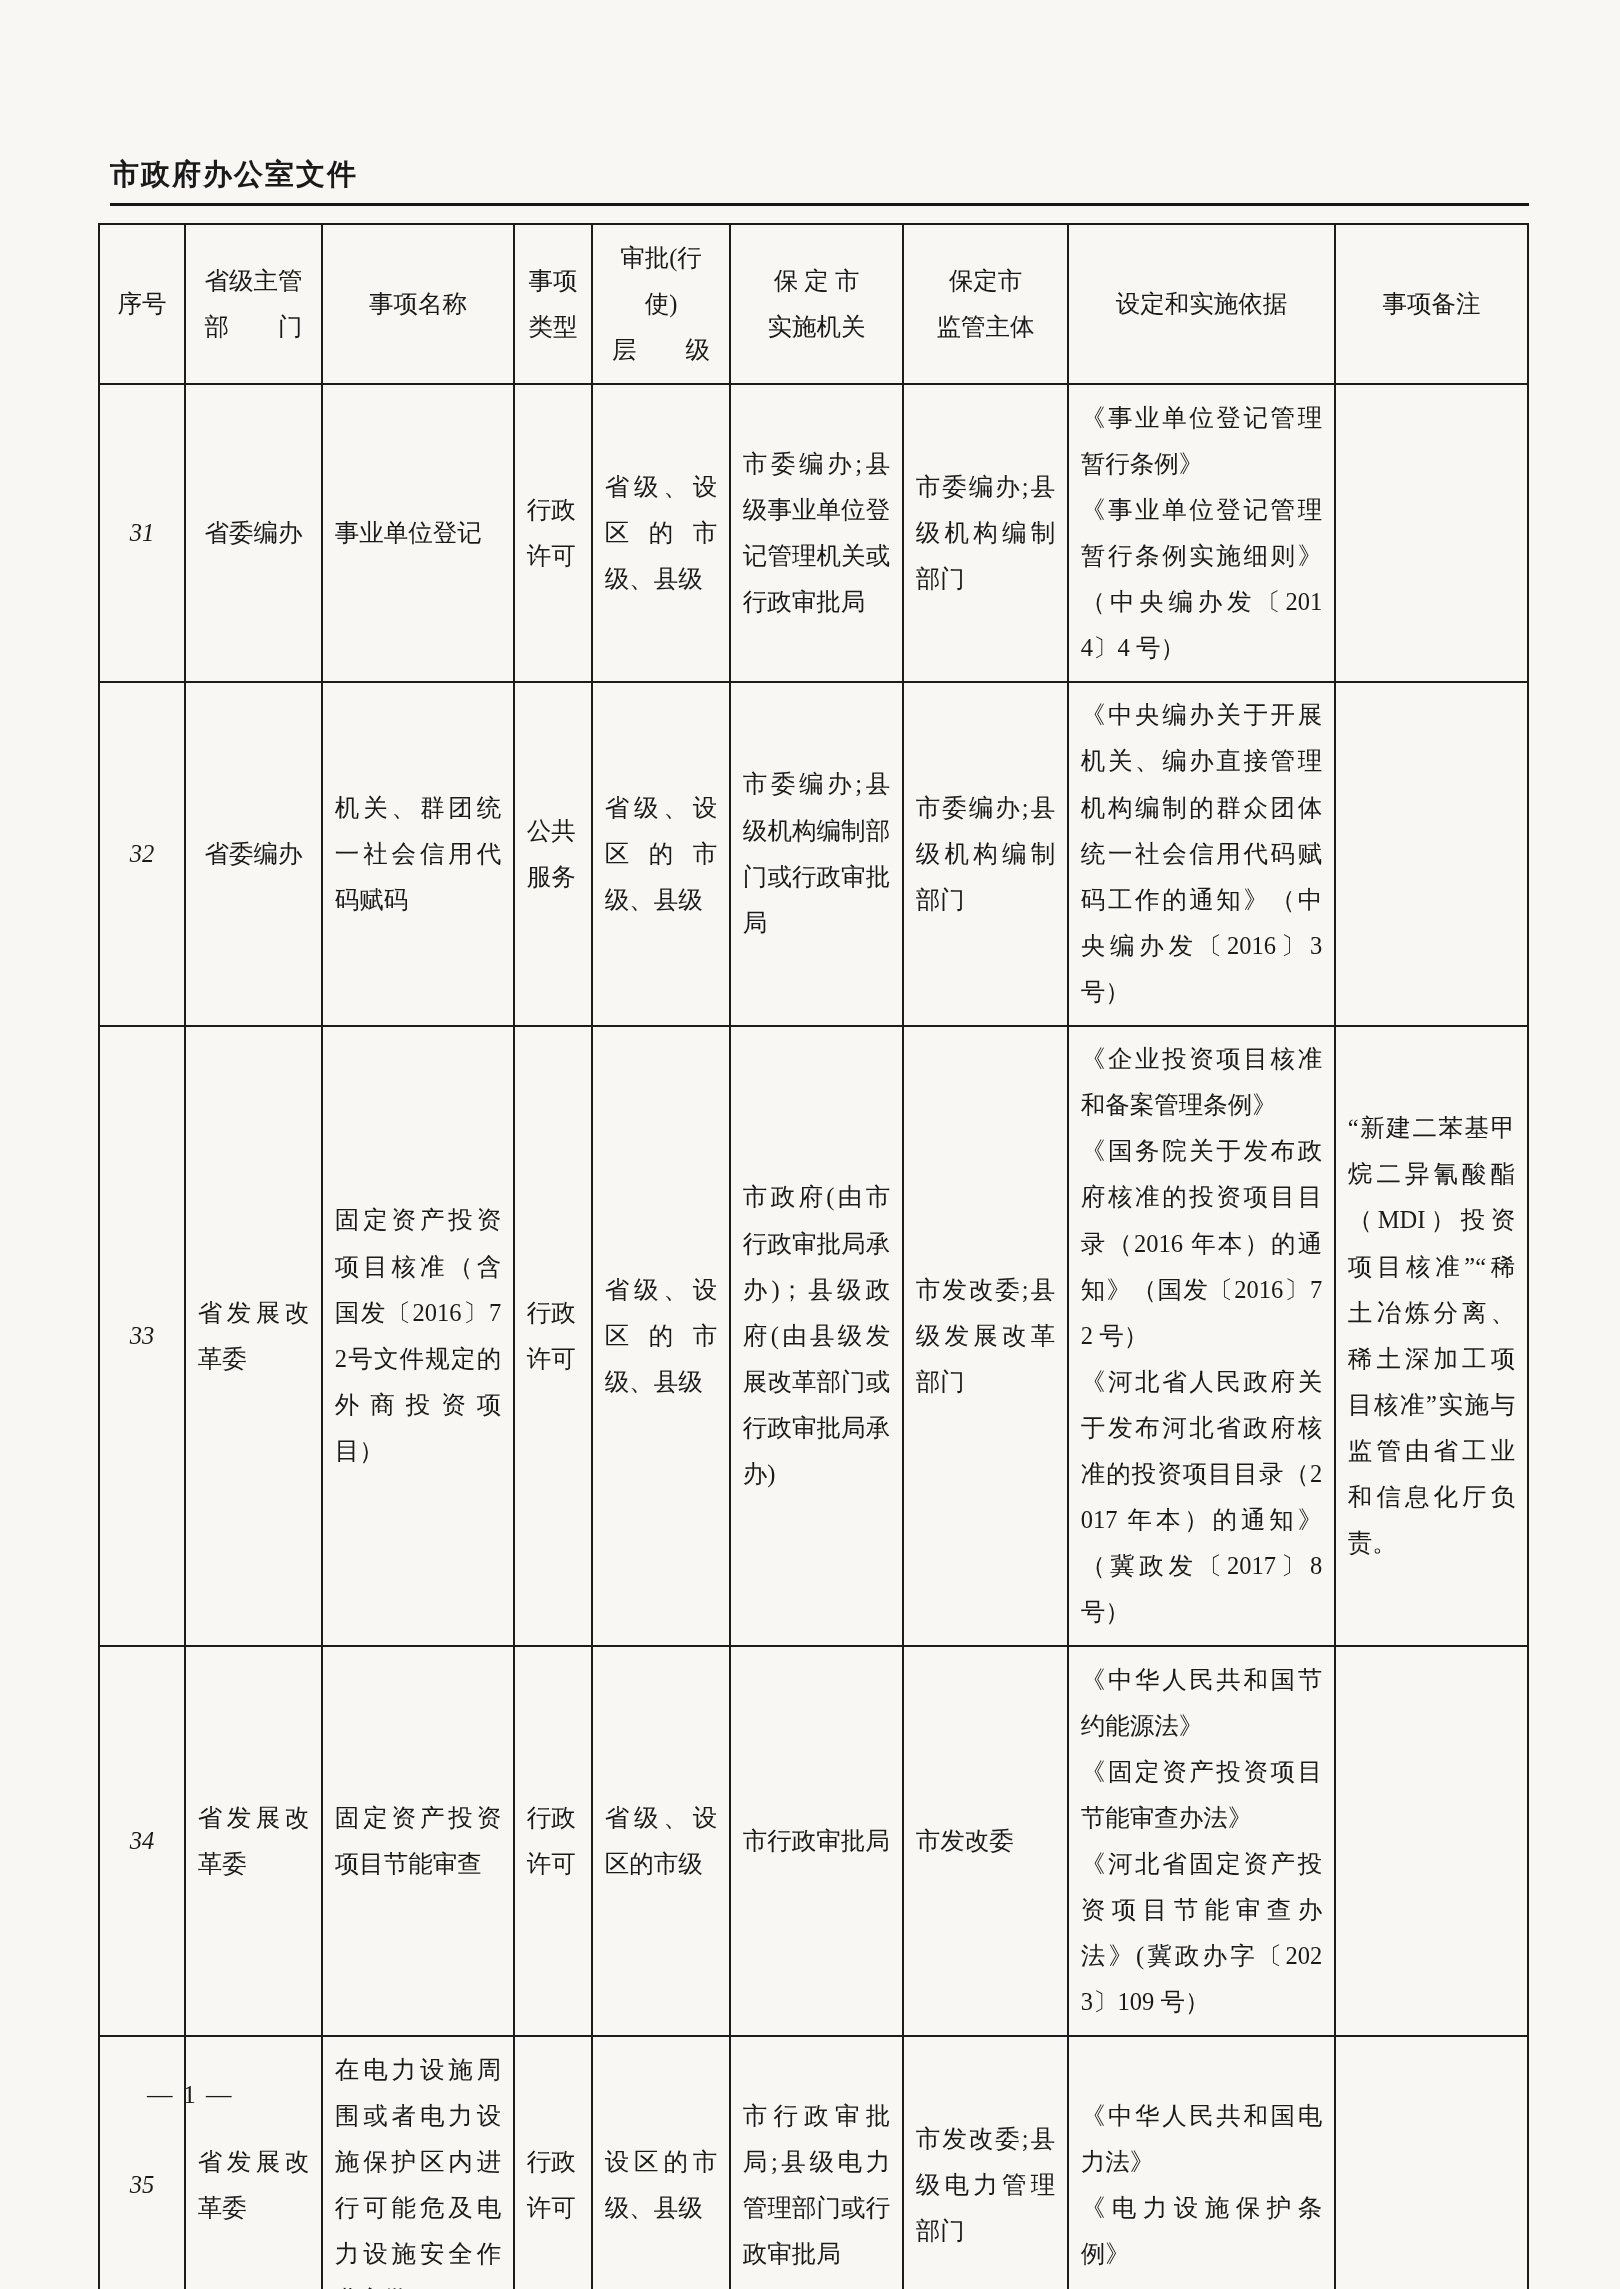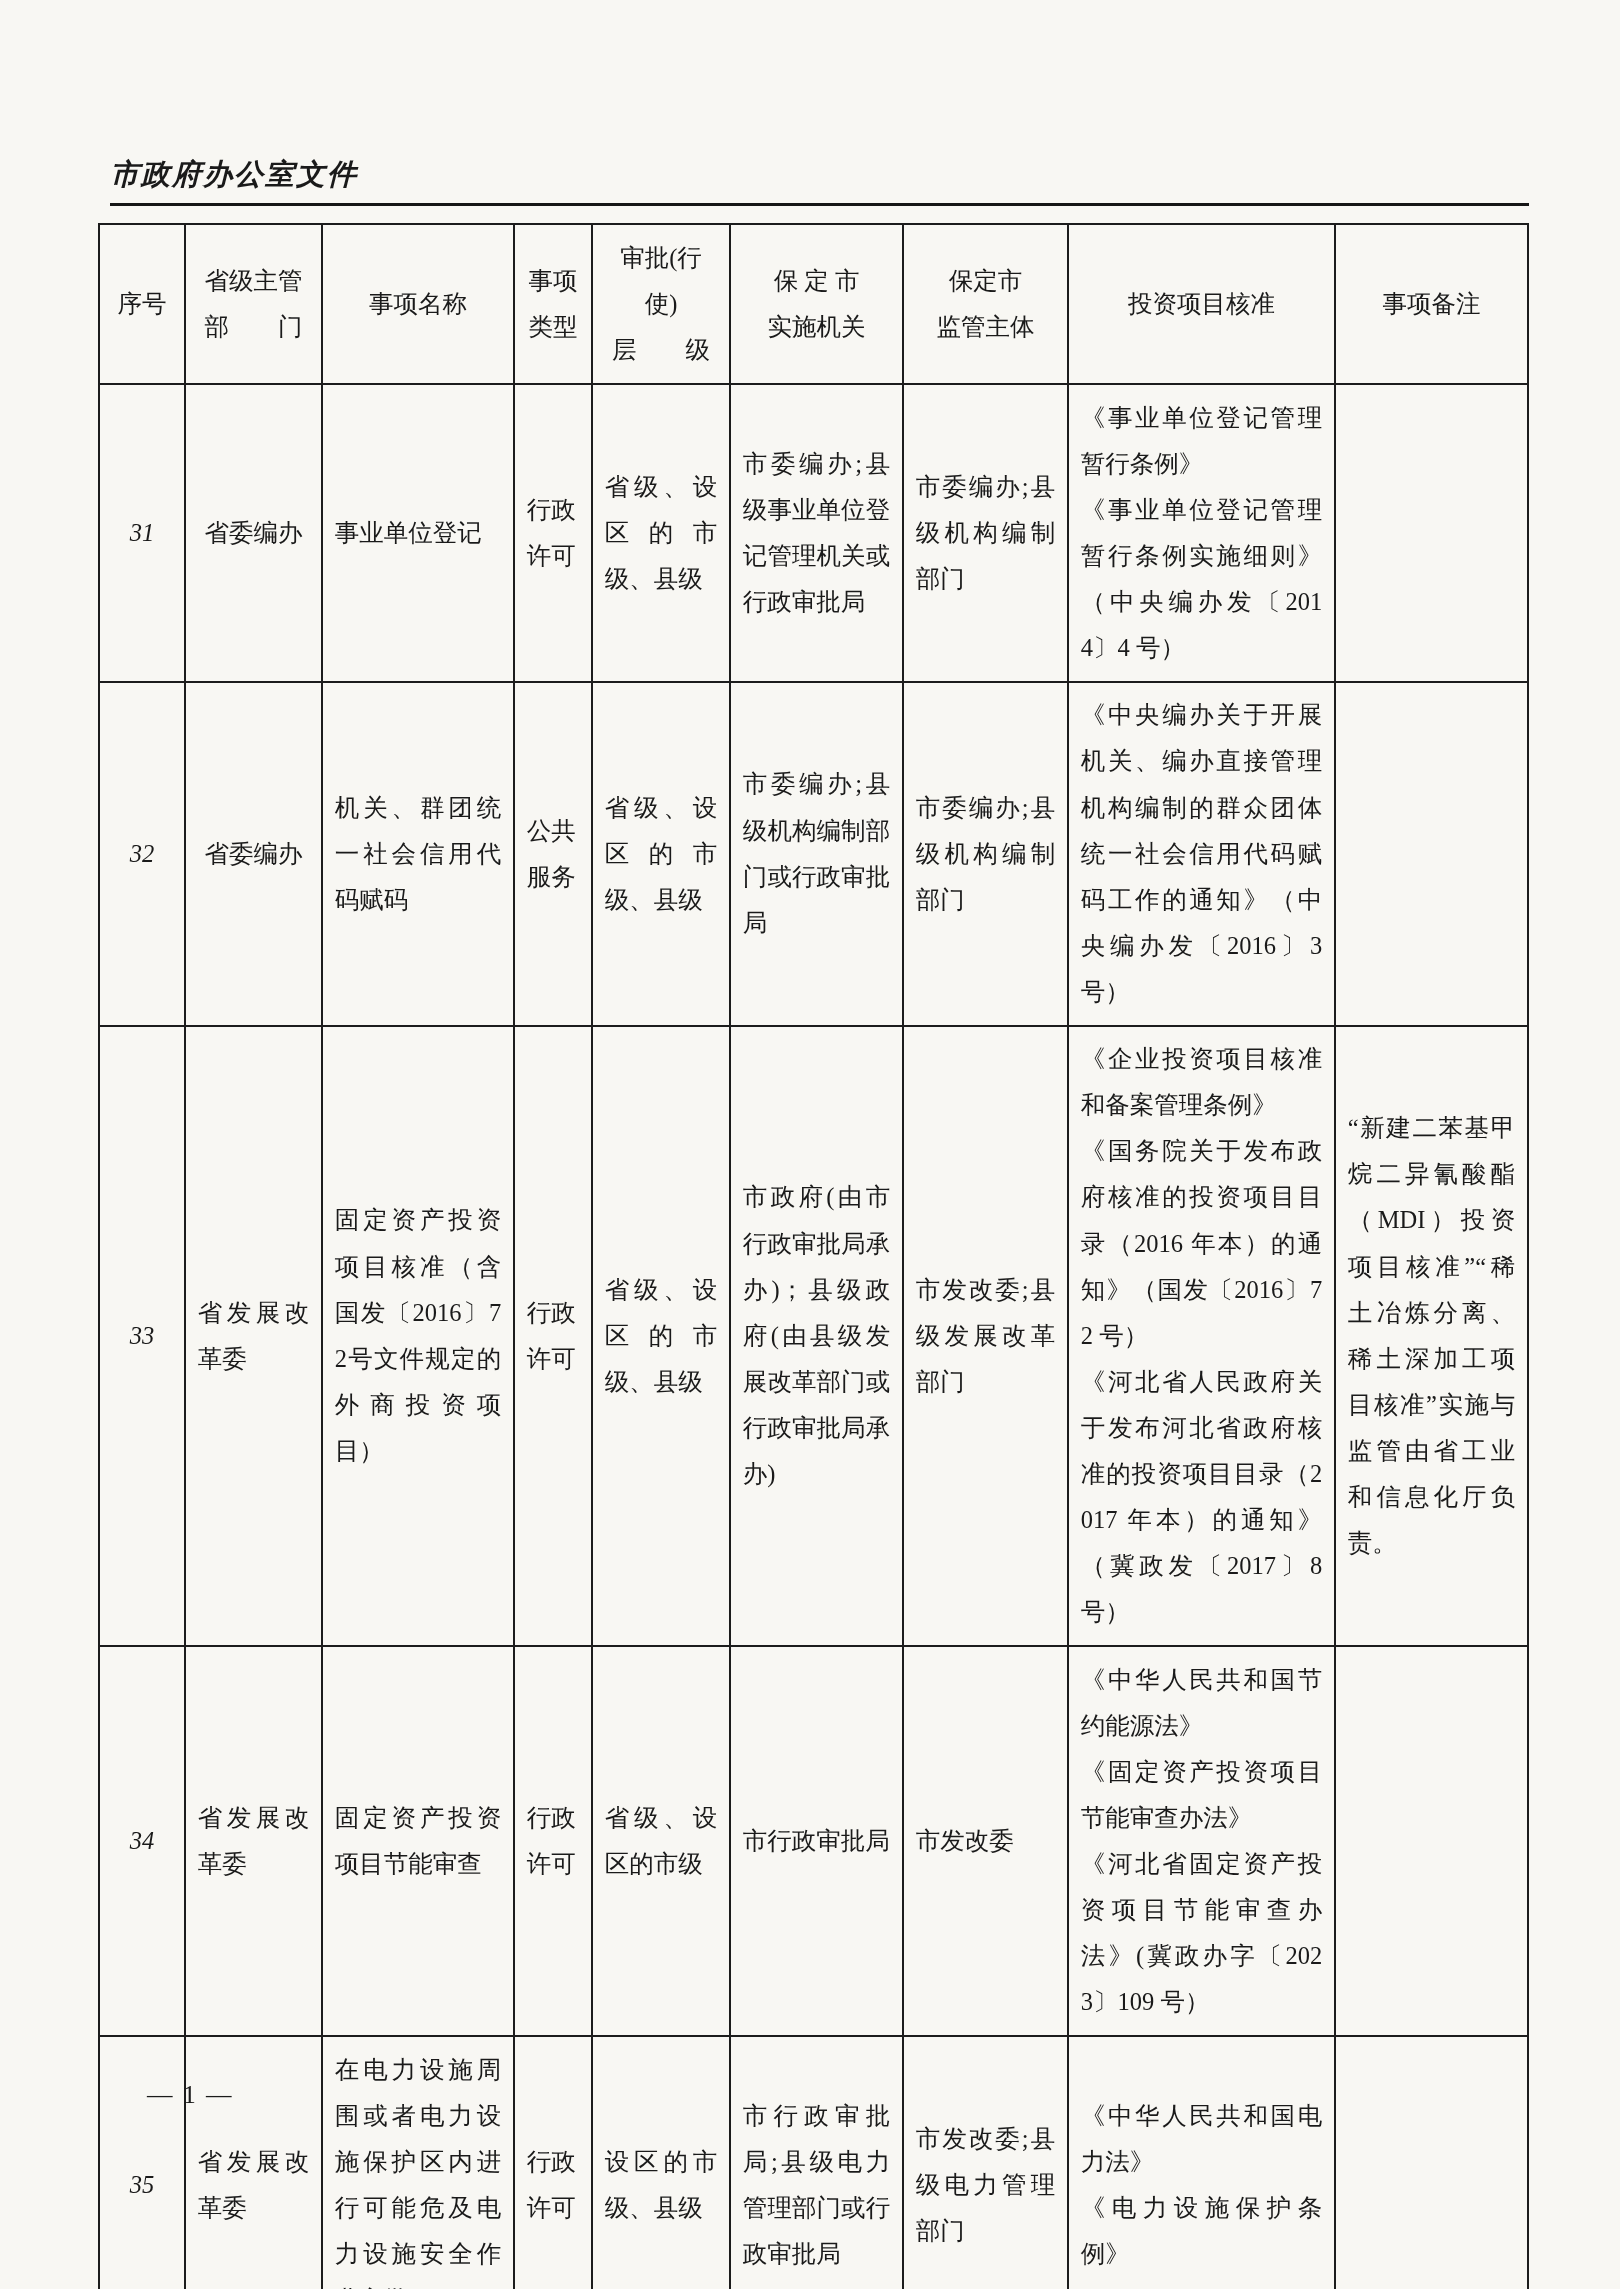--- a/index.html
+++ b/index.html
@@ -23,21 +23,20 @@
     justify-content: space-between;
     align-items: flex-end;
     padding-bottom: 7.8px;
     border-bottom: 3.9px solid #161616;
   }
   .doc-header .left-title {
     font-family: "Liberation Sans", "DejaVu Sans", sans-serif;
     font-weight: bold;
     font-size: 29px;
     letter-spacing: 2px;
-    font-style: italic;
   }
   .doc-header .right-title {
     font-size: 24.5px;
     letter-spacing: 1px;
   }
   table.approval-table {
     position: absolute;
     left: 98px;
     top: 223px;
     width: 1429px;
@@ -115,21 +114,21 @@
       </th>
       <th>
         <span class="hline">保 定 市</span>
         <span class="hline">实施机关</span>
       </th>
       <th>
         <span class="hline">保定市</span>
         <span class="hline">监管主体</span>
       </th>
       <th>
-            <span class="hline">投资项目核准</span>
+            <span class="hline">设定和实施依据</span>
           </th>
       <th>
             <span class="hline">事项备注</span>
           </th>
     </tr>
 
     <tr style="height:235px">
       <td class="c-seq">31</td>
       <td class="c-center">省委编办</td>
       <td class="c-just">事业单位登记</td>

